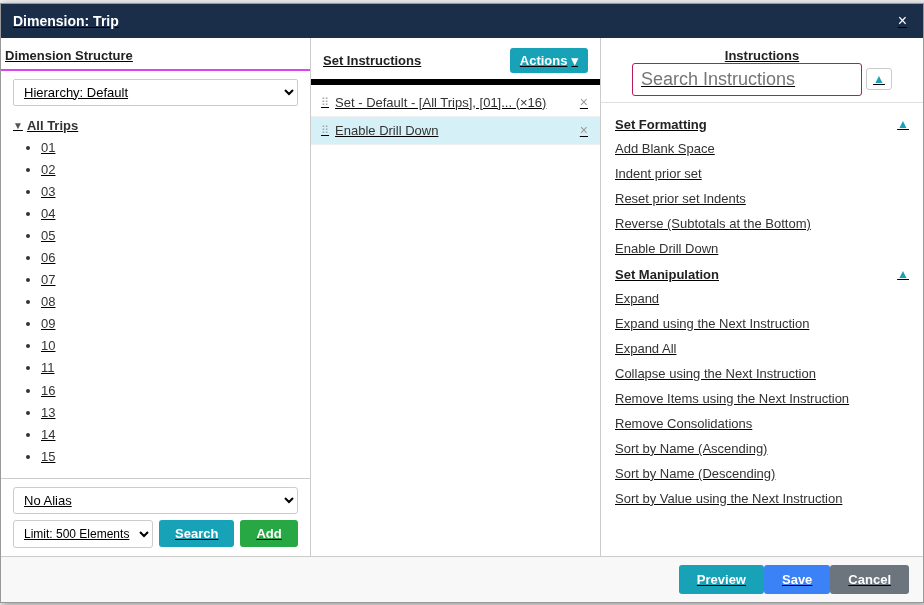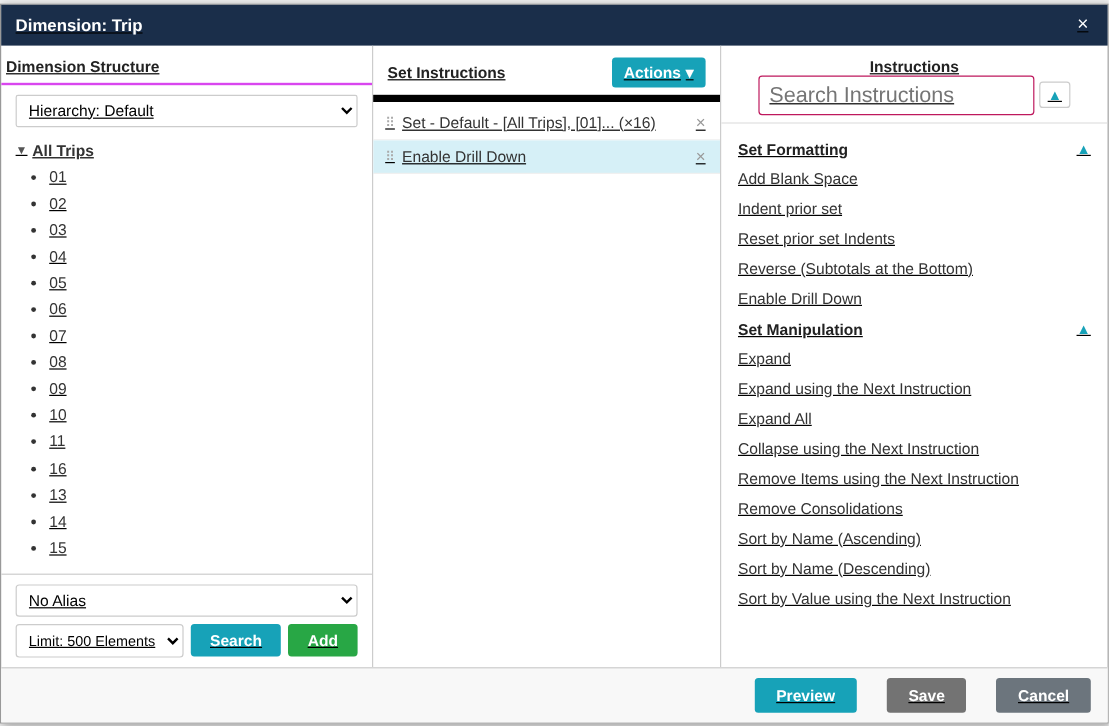--- a/index.html
+++ b/index.html
@@ -311,38 +311,38 @@
       color: #333;
       cursor: pointer;
     }
 
     
     .dialog-footer {
       border-top: 1px solid #ccc;
       padding: 8px 14px;
       display: flex;
       justify-content: flex-end;
-      gap: 25px;
+      gap: 0;
       flex-shrink: 0;
       background: #f8f8f8;
     }
 
     .btn-preview {
       background: #17a2b8;
       color: #fff;
       border: none;
       padding: 7px 18px;
       border-radius: 3px;
       font-size: 13px;
       cursor: pointer;
       font-weight: bold;
     }
 
     .btn-save {
-      background: #737373;
+      background: #3b82f6;
       color: #fff;
       border: none;
       padding: 7px 18px;
       border-radius: 3px;
       font-size: 13px;
       cursor: pointer;
       font-weight: bold;
     }
 
     .btn-cancel {

